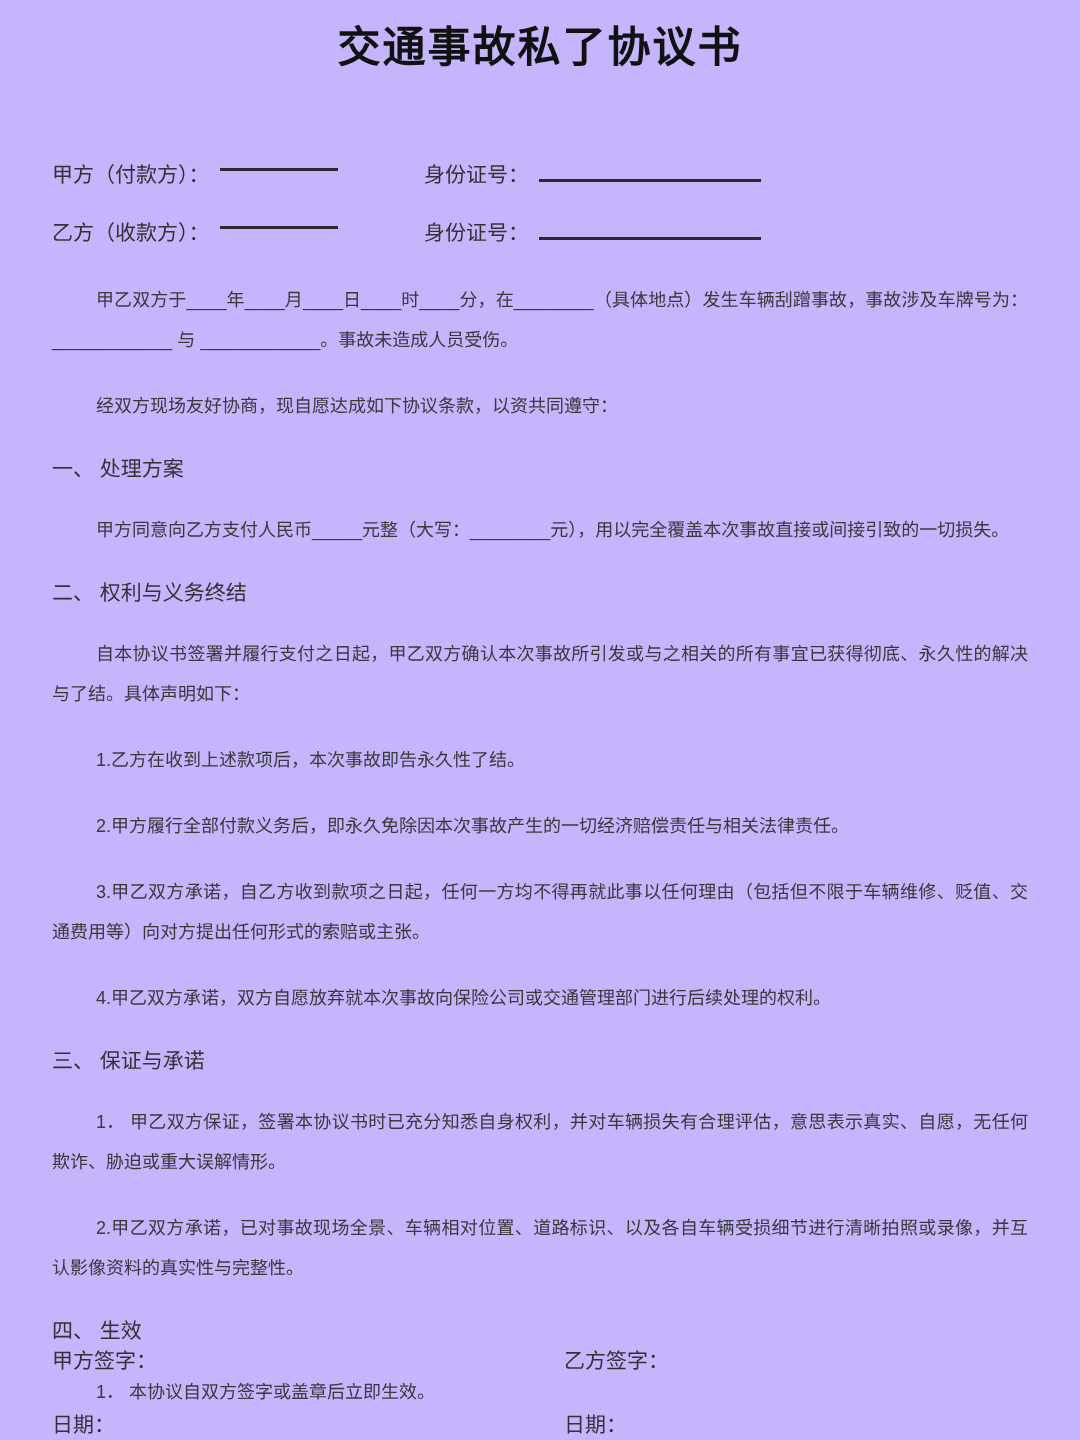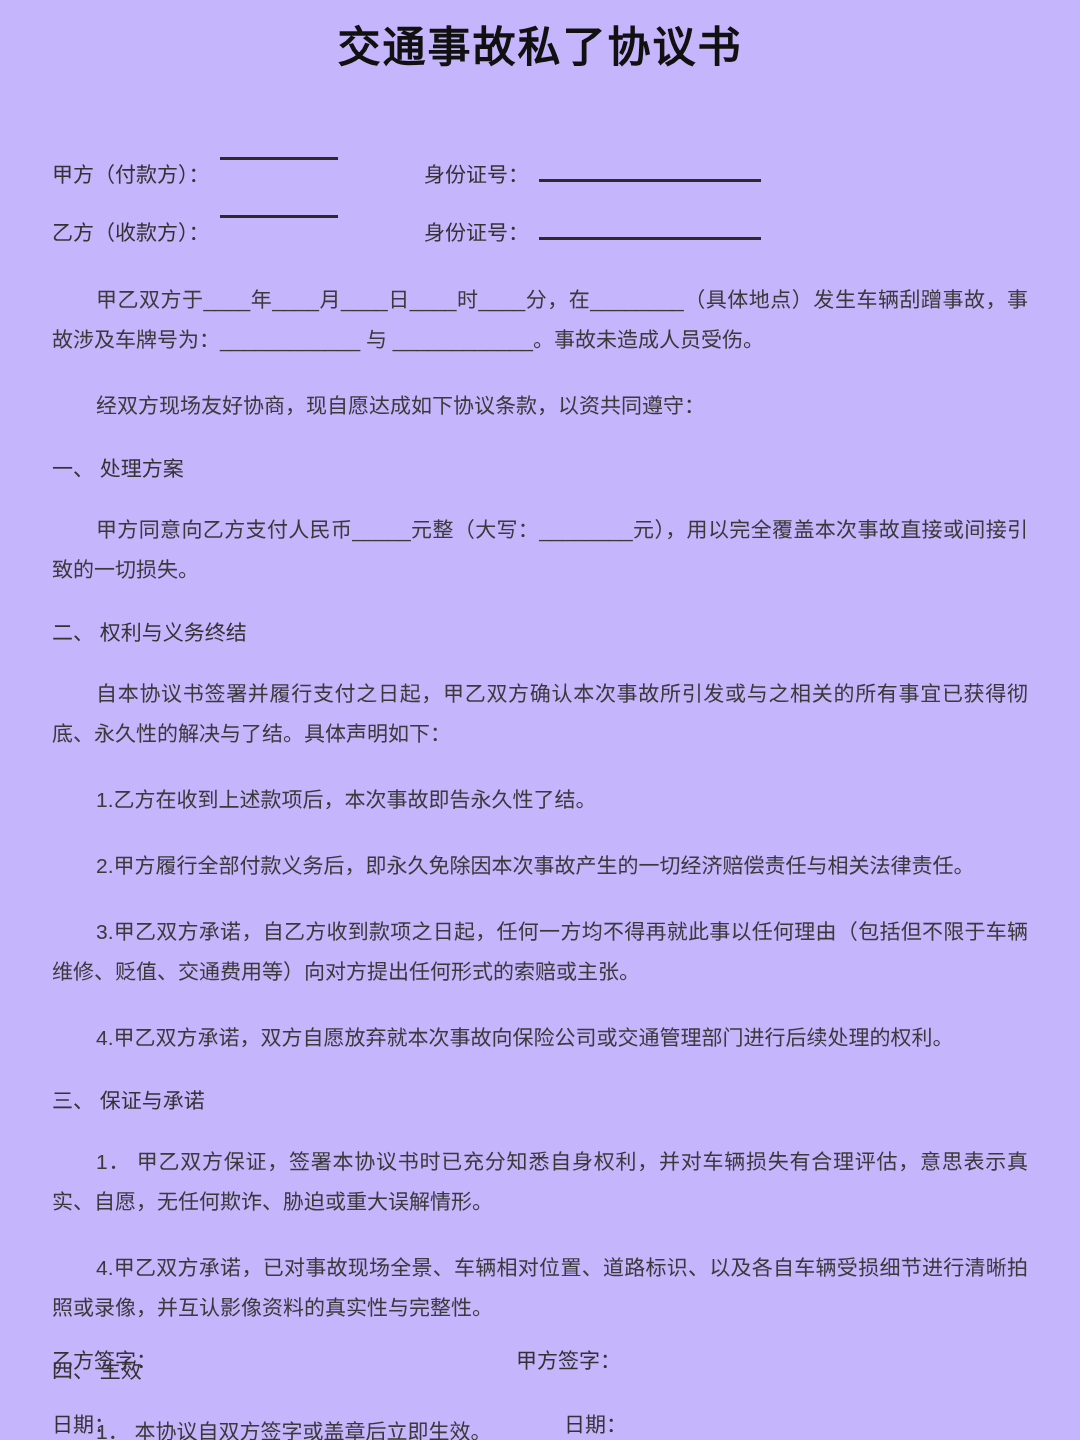--- a/index.html
+++ b/index.html
@@ -47,21 +47,21 @@
     align-items: flex-end;
     height: 46px;
     font-size: 21px;
     color: #333333;
   }
   .party-row + .party-row {
     margin-top: 12px;
   }
   .party-left {
     display: flex;
-    align-items: flex-start;
+    align-items: center;
     width: 372px;
     flex: 0 0 372px;
   }
   .party-right {
     display: flex;
     align-items: flex-end;
   }
   .field-label {
     white-space: nowrap;
     line-height: 26px;
@@ -77,21 +77,21 @@
   }
   .blank-short { width: 118px; }
   .blank-long  { width: 222px; }
 
   
   .body-area {
     margin-top: 34px;
   }
   p.para {
     margin: 0 0 26px 0;
-    font-size: 21px;
+    font-size: 18px;
     line-height: 40px;
     color: #3a3a3a;
     text-align: justify;
     text-justify: inter-ideograph;
   }
   p.para.indent {
     text-indent: 44px;
   }
   p.para.tight {
     margin-bottom: 24px;
@@ -172,34 +172,34 @@
 
     <h2 class="section-heading">二、 权利与义务终结</h2>
     <p class="para indent">自本协议书签署并履行支付之日起，甲乙双方确认本次事故所引发或与之相关的所有事宜已获得彻底、永久性的解决与了结。具体声明如下：</p>
     <p class="para indent">1.乙方在收到上述款项后，本次事故即告永久性了结。</p>
     <p class="para indent">2.甲方履行全部付款义务后，即永久免除因本次事故产生的一切经济赔偿责任与相关法律责任。</p>
     <p class="para indent">3.甲乙双方承诺，自乙方收到款项之日起，任何一方均不得再就此事以任何理由（包括但不限于车辆维修、贬值、交通费用等）向对方提出任何形式的索赔或主张。</p>
     <p class="para indent">4.甲乙双方承诺，双方自愿放弃就本次事故向保险公司或交通管理部门进行后续处理的权利。</p>
 
     <h2 class="section-heading">三、 保证与承诺</h2>
     <p class="para indent">1． 甲乙双方保证，签署本协议书时已充分知悉自身权利，并对车辆损失有合理评估，意思表示真实、自愿，无任何欺诈、胁迫或重大误解情形。</p>
-    <p class="para indent">4.甲乙双方承诺，已对事故现场全景、车辆相对位置、道路标识、以及各自车辆受损细节进行清晰拍照或录像，并互认影像资料的真实性与完整性。</p>
+    <p class="para indent">2.甲乙双方承诺，已对事故现场全景、车辆相对位置、道路标识、以及各自车辆受损细节进行清晰拍照或录像，并互认影像资料的真实性与完整性。</p>
 
     <h2 class="section-heading">四、 生效</h2>
     <p class="para indent">1． 本协议自双方签字或盖章后立即生效。</p>
 
   </div>
 
   <div class="sign-block">
     <div class="sign-row">
+      <div class="sign-col">
+        <span>甲方签字：</span>
+      </div>
       <div class="sign-col right">
         <span>乙方签字：</span>
-      </div>
-      <div class="sign-col">
-        <span>甲方签字：</span>
       </div>
     </div>
     <div class="sign-row">
       <div class="sign-col">
         <span>日期：</span>
       </div>
       <div class="sign-col right">
         <span>日期：</span>
       </div>
     </div>

